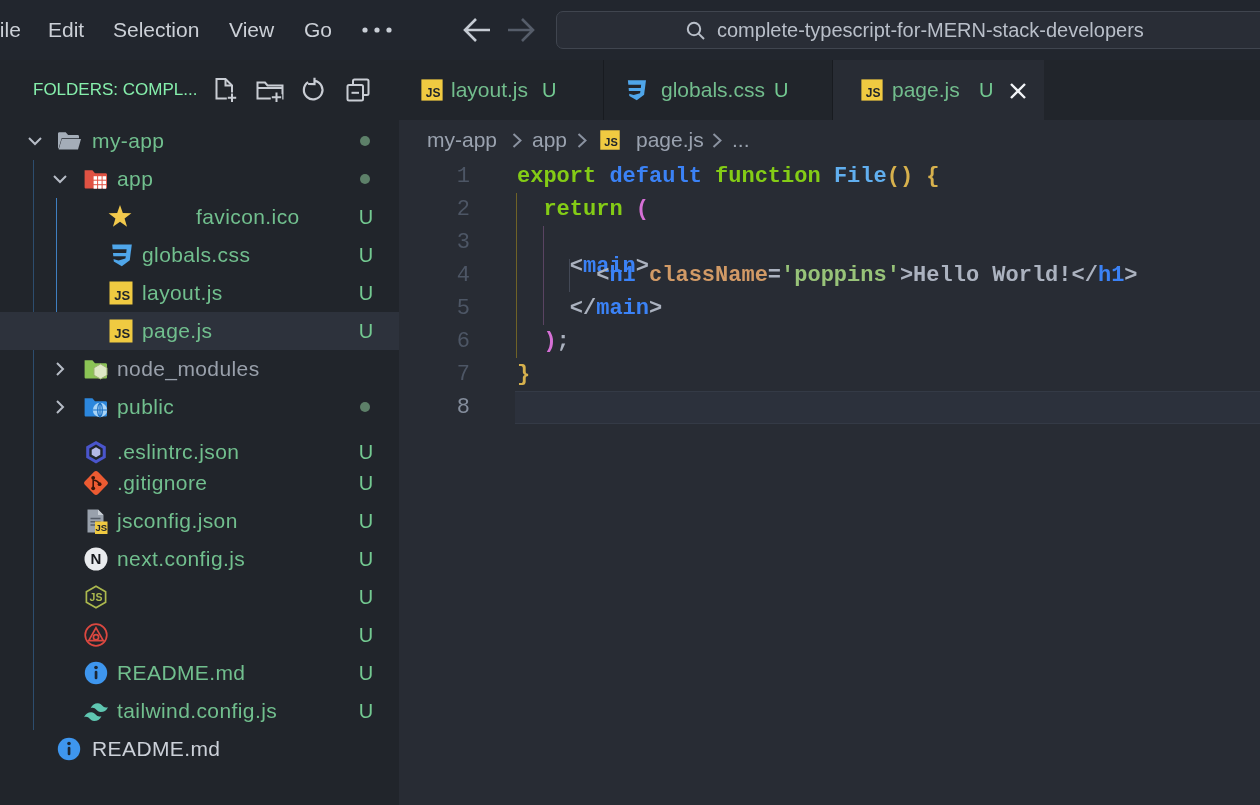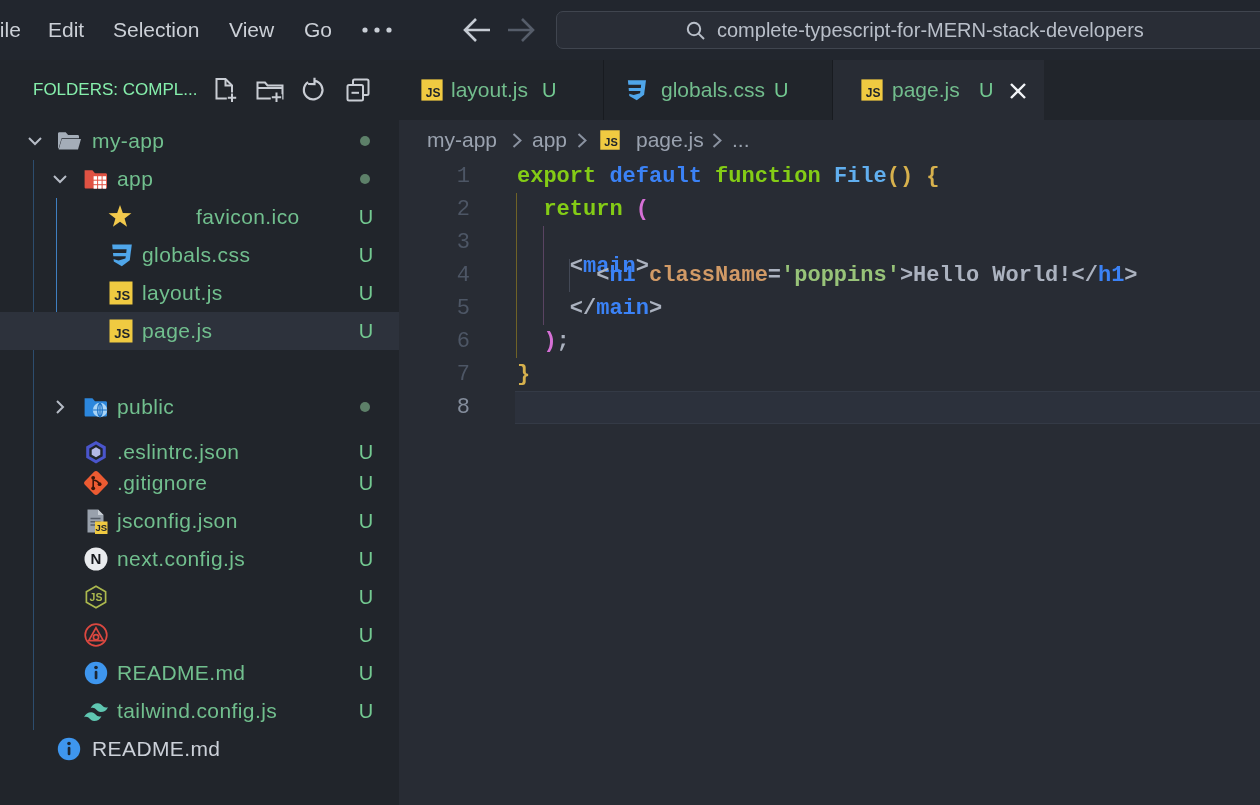--- a/index.html
+++ b/index.html
@@ -181,20 +181,30 @@
 
     <div class="row rowsel" style="top:252px;">
       <svg class="ficon" style="left:108px;" width="26" height="26" viewBox="0 0 26 26">
         <rect x="1.5" y="1.5" width="23" height="23" fill="#f0ca41"></rect>
         <text x="14.2" y="20.4" font-size="13" font-weight="bold" text-anchor="middle" fill="#20242b" font-family="Liberation Sans">JS</text>
       </svg>
       <div class="rname" style="left:142px;">page.js</div>
       <div class="badgeU">U</div>
     </div>
 
+    <div class="row" style="top:290px;">
+      <svg class="chev" style="left:50px;" width="20" height="24" viewBox="0 0 20 24">
+          <path d="M7 6 L13 12 L7 18" stroke="#b6bcc6" stroke-width="2" fill="none"></path>
+        </svg>
+      <svg class="ficon" style="left:83px;" width="26" height="26" viewBox="0 0 26 26">
+        <path d="M1.6 4.2 H9.4 L12 7.3 H22.6 C23.4 7.3 24 7.9 24 8.7 V21.2 C24 22 23.4 22.6 22.6 22.6 H3 C2.2 22.6 1.6 22 1.6 21.2 Z" fill="#8bc455"></path>
+        <polygon points="17.5,8 24,11.75 24,19.25 17.5,23 11,19.25 11,11.75" fill="#dde8c4" stroke="#9cb171" stroke-width="1"></polygon>
+      </svg>
+      <div class="rname rgray" style="left:117px;">node_modules</div>
+    </div>
 
     <div class="row" style="top:328px;">
       <svg class="chev" style="left:50px;" width="20" height="24" viewBox="0 0 20 24">
           <path d="M7 6 L13 12 L7 18" stroke="#b6bcc6" stroke-width="2" fill="none"></path>
         </svg>
       <svg class="ficon" style="left:83px;" width="26" height="26" viewBox="0 0 26 26">
         <path d="M1.6 4.2 H9.4 L12 7.3 H22.6 C23.4 7.3 24 7.9 24 8.7 V21.2 C24 22 23.4 22.6 22.6 22.6 H3 C2.2 22.6 1.6 22 1.6 21.2 Z" fill="#2c87dd"></path>
         <circle cx="17" cy="16" r="7.2" fill="#a9d4f6"></circle>
         <path d="M10 16 H24 M17 9 C13.9 11.2 13.9 20.8 17 23 M17 9 C20.1 11.2 20.1 20.8 17 23 M17 9 V23" stroke="#1d71c4" stroke-width="1.2" fill="none"></path>
       </svg>

